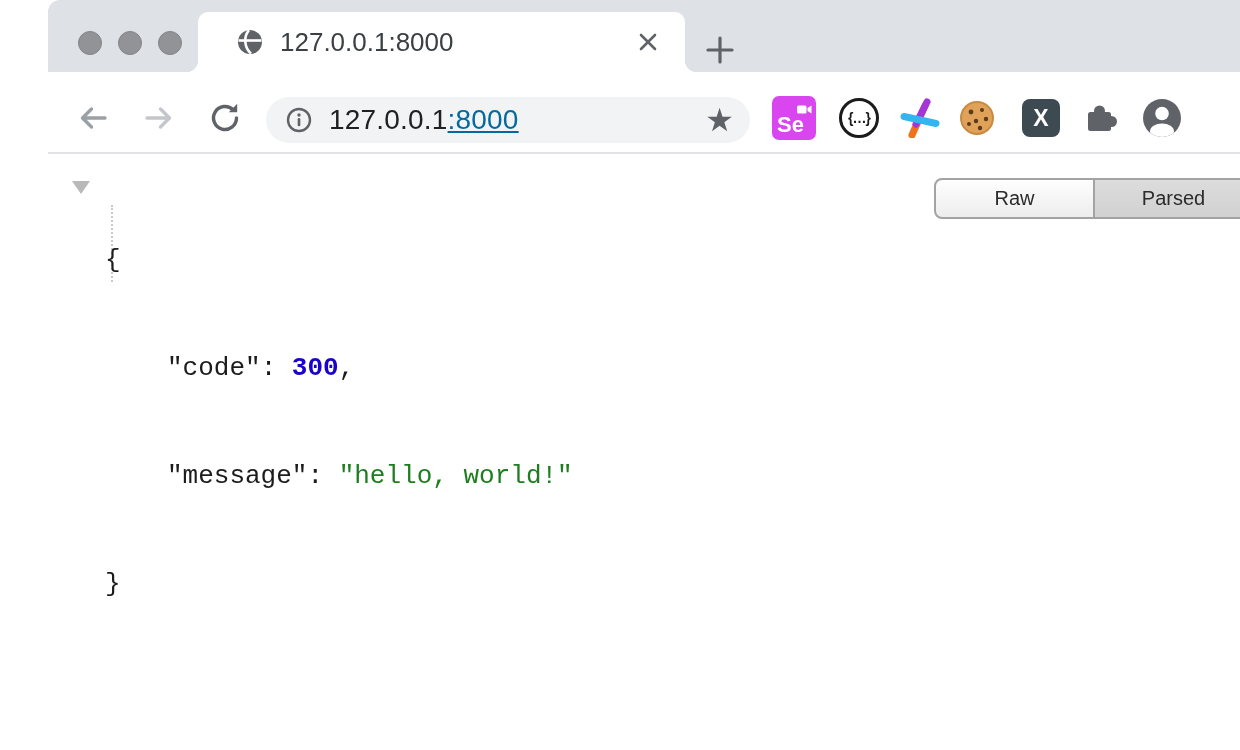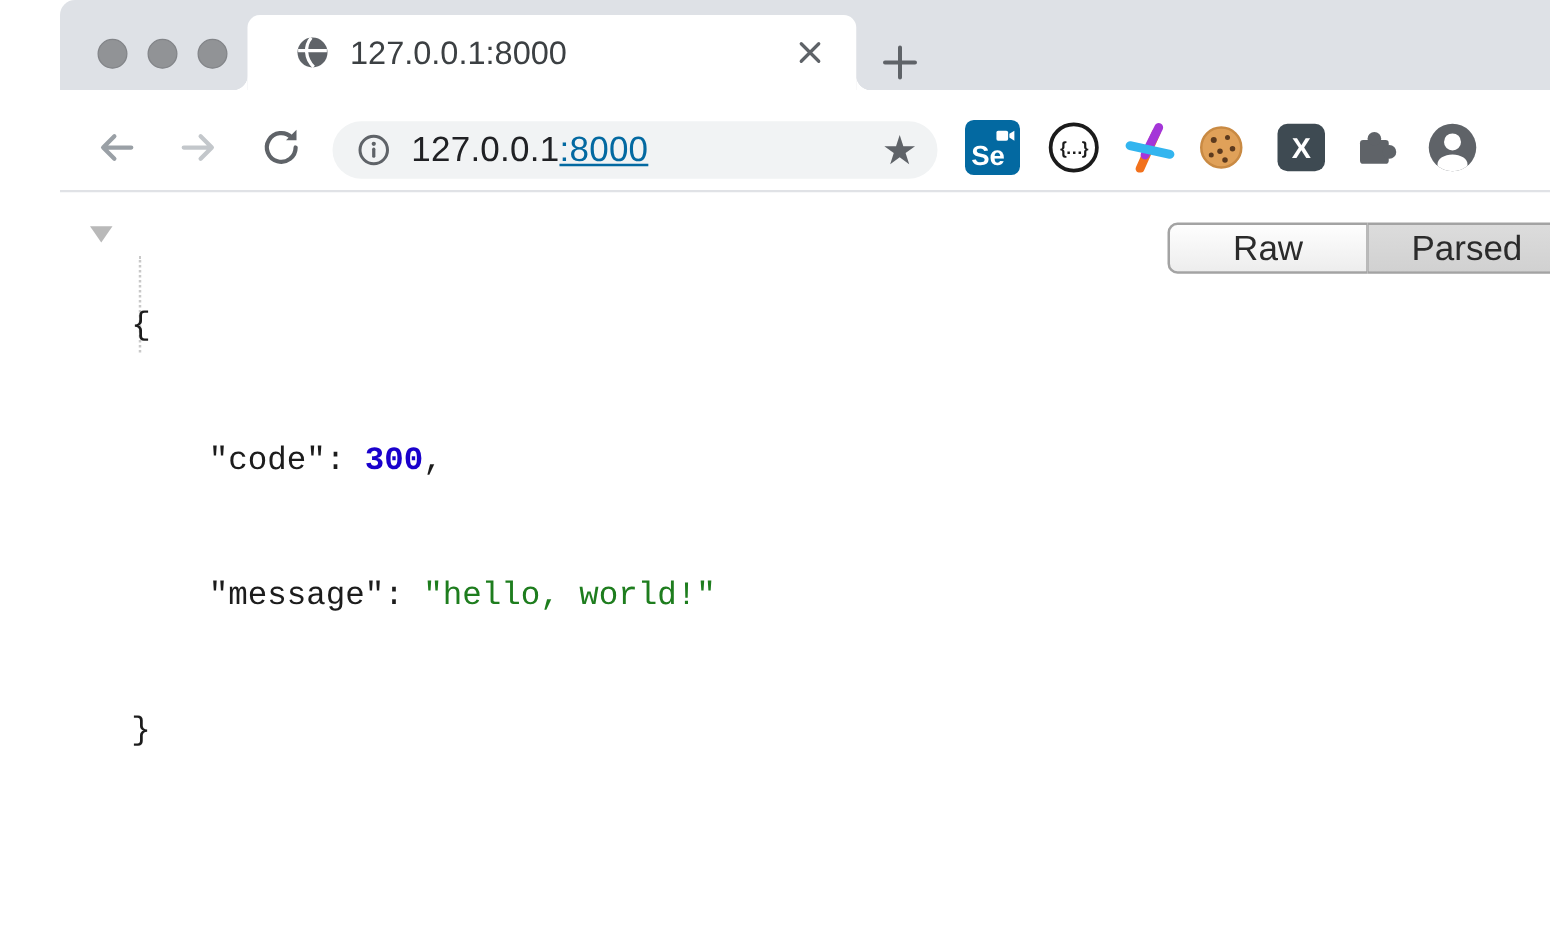--- a/index.html
+++ b/index.html
@@ -29,42 +29,42 @@
   .toolbar .navbtn { top:27px; } 
   .omnibox { position:absolute; left:218px; top:25px; width:484px; height:46px; border-radius:23px;
              background:#f1f3f4; display:flex; align-items:center; }
   .omni-info { margin-left:20px; display:flex; }
   .omni-url { margin-left:17px; font-size:28px; color:#202124; letter-spacing:.2px; white-space:nowrap; }
   .omni-url .port { color:#0369a1;text-decoration:underline; }
   .omni-star { margin-left:auto; margin-right:16px; font-family:"DejaVu Sans",sans-serif;
                font-size:32px; color:#5f6368; line-height:1; }
 
   .ext { position:absolute; display:flex; align-items:center; justify-content:center; }
-  .se-icon { left:724px; top:24px; width:44px; height:44px; border-radius:7px; background:#0369a1; position:absolute; }
+  .se-icon { left:724px; top:24px; width:44px; height:44px; border-radius:7px; background:#d946ef; position:absolute; }
   .se-label { position:absolute; left:5px; bottom:2px; color:#fff; font-weight:bold; font-size:22px; }
   .se-cam { position:absolute; right:4px; top:5px; }
   .brackets-icon { left:791px; top:26px; width:40px; height:40px; border-radius:50%; border:3px solid #1b1b1b;
                    background:#fff; color:#1b1b1b; font-size:14px; font-weight:bold; letter-spacing:-1px; }
   .asterisk-icon { left:852px; top:26px; width:40px; height:40px; }
   .cookie-icon { left:911px; top:28px; width:36px; height:36px; }
   .xsq-icon { left:974px; top:27px; width:38px; height:38px; border-radius:8px; background:#3e4a52;
               color:#fff; font-size:23px; font-weight:bold; }
   .puzzle-icon { left:1033px; top:27px; width:38px; height:38px; }
   .avatar-icon { left:1094px; top:26px; width:40px; height:40px; }
   .kebab { left:1190px; top:29px; width:12px; height:33px; display:flex; flex-direction:column;
            align-items:center; justify-content:space-between; position:absolute; }
   .kebab i { width:7px; height:7px; border-radius:50%; background:#5f6368; }
 
   .separator { position:absolute; top:152px; left:0; right:0; height:2px; background:#e0e2e6; }
 
   
   .content { position:absolute; top:154px; left:0; right:0; bottom:0; background:#fff; }
   .toggle { position:absolute; top:24px; right:34px; display:flex; }
   .tbtn { width:160px; height:41px; border:2px solid #a3a3a3; display:flex; align-items:center;
-          justify-content:center; font-size:28px; color:#2b2b2b; }
+          justify-content:center; font-size:20px; color:#2b2b2b; }
   .tbtn-raw { border-radius:8px 0 0 8px; border-right-width:1px; background:linear-gradient(#fefefe,#ededed); }
   .tbtn-parsed { border-radius:0 8px 8px 0; border-left-width:1px; background:linear-gradient(#dcdcdc,#d1d1d1); }
 
   .collapser { position:absolute; left:24px; top:27px; width:0; height:0;
                border-left:9px solid transparent; border-right:9px solid transparent;
                border-top:13px solid #b9b9b9; }
   .guide { position:absolute; left:63px; top:51px; height:77px; border-left:2px dotted #c9c9c9; }
   .json { position:absolute; left:57px; top:16px; font-family:"Liberation Mono","DejaVu Sans Mono",monospace;
           font-size:26px; line-height:36px; color:#1c1c1c; white-space:pre; }
   .json .indented { padding-left:62px; }

